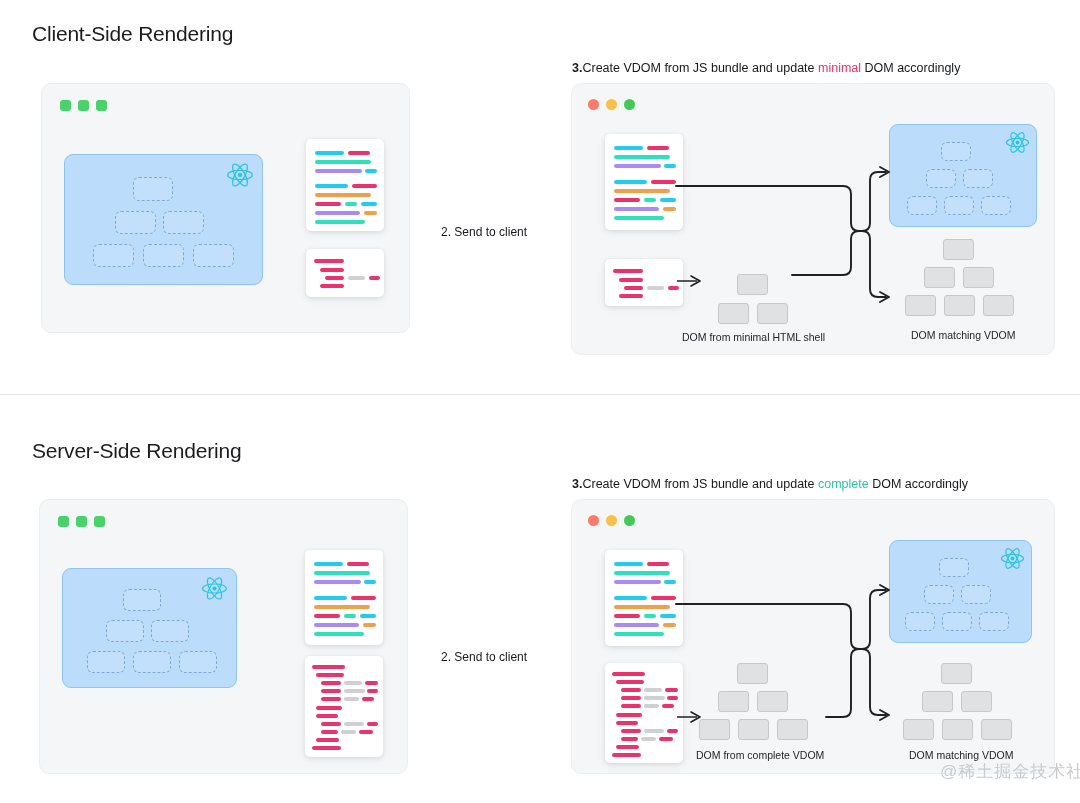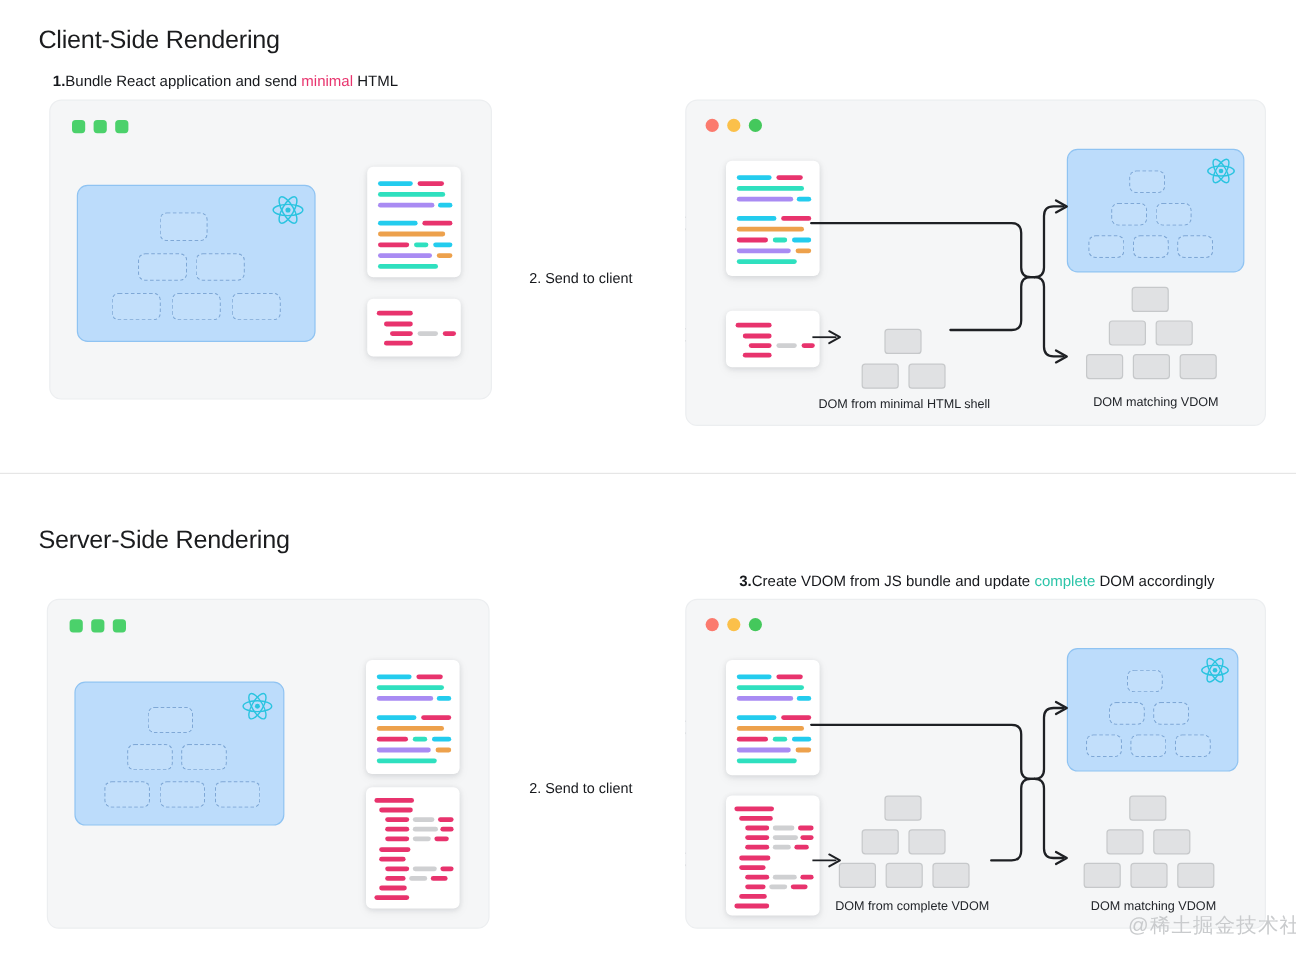--- a/index.html
+++ b/index.html
@@ -108,24 +108,24 @@
 <body>
 
 <div class="page">
 
   <div class="divider"></div>
 
   <div class="section" id="section-csr">
 
     <div class="sec-title" style="left:32px; top:22px;">Client-Side Rendering</div>
 
-    <div class="step-label" style="left:44px; top:61px;">
-      <span class="num">1.</span><span>Bundle React application and send </span><span class="hl-minimal">minimal</span><span> HTML</span>
-    </div>
-
+
+    <div class="step-label" style="left:572px; top:61px;">
+      <span class="num">3.</span><span>Create VDOM from JS bundle and update </span><span class="hl-minimal">minimal</span><span> DOM accordingly</span>
+    </div>
 
     <div class="panel" style="left:41px; top:83px; width:369px; height:250px;">
 
       <div class="dots" style="left:18px; top:16px;">
         <div class="dot green"></div>
         <div class="dot green"></div>
         <div class="dot green"></div>
       </div>
 
       <div class="vdom" style="left:22px; top:70px; width:199px; height:131px;">
@@ -266,21 +266,21 @@
       <path d="M862,231 Q870,231 870,239 L870,289 Q870,297 878,297 L886,297" fill="none" stroke="#1e2024" stroke-width="1.9" stroke-linecap="round"></path>
       <path d="M880,292 L889,297 L880,302" fill="none" stroke="#1e2024" stroke-width="1.9" stroke-linecap="round" stroke-linejoin="round"></path>
     </svg>
   </div>
 
   <div class="section" id="section-ssr">
 
     <div class="sec-title" style="left:32px; top:44px;">Server-Side Rendering</div>
 
 
-    <div class="step-label" style="left:572px; top:82px;margin-left:44px;">
+    <div class="step-label" style="left:572px; top:82px;">
       <span class="num">3.</span><span>Create VDOM from JS bundle and update </span><span class="hl-complete">complete</span><span> DOM accordingly</span>
     </div>
 
     <div class="panel" style="left:39px; top:104px; width:369px; height:275px;">
 
       <div class="dots" style="left:18px; top:16px;">
         <div class="dot green"></div>
         <div class="dot green"></div>
         <div class="dot green"></div>
       </div>

